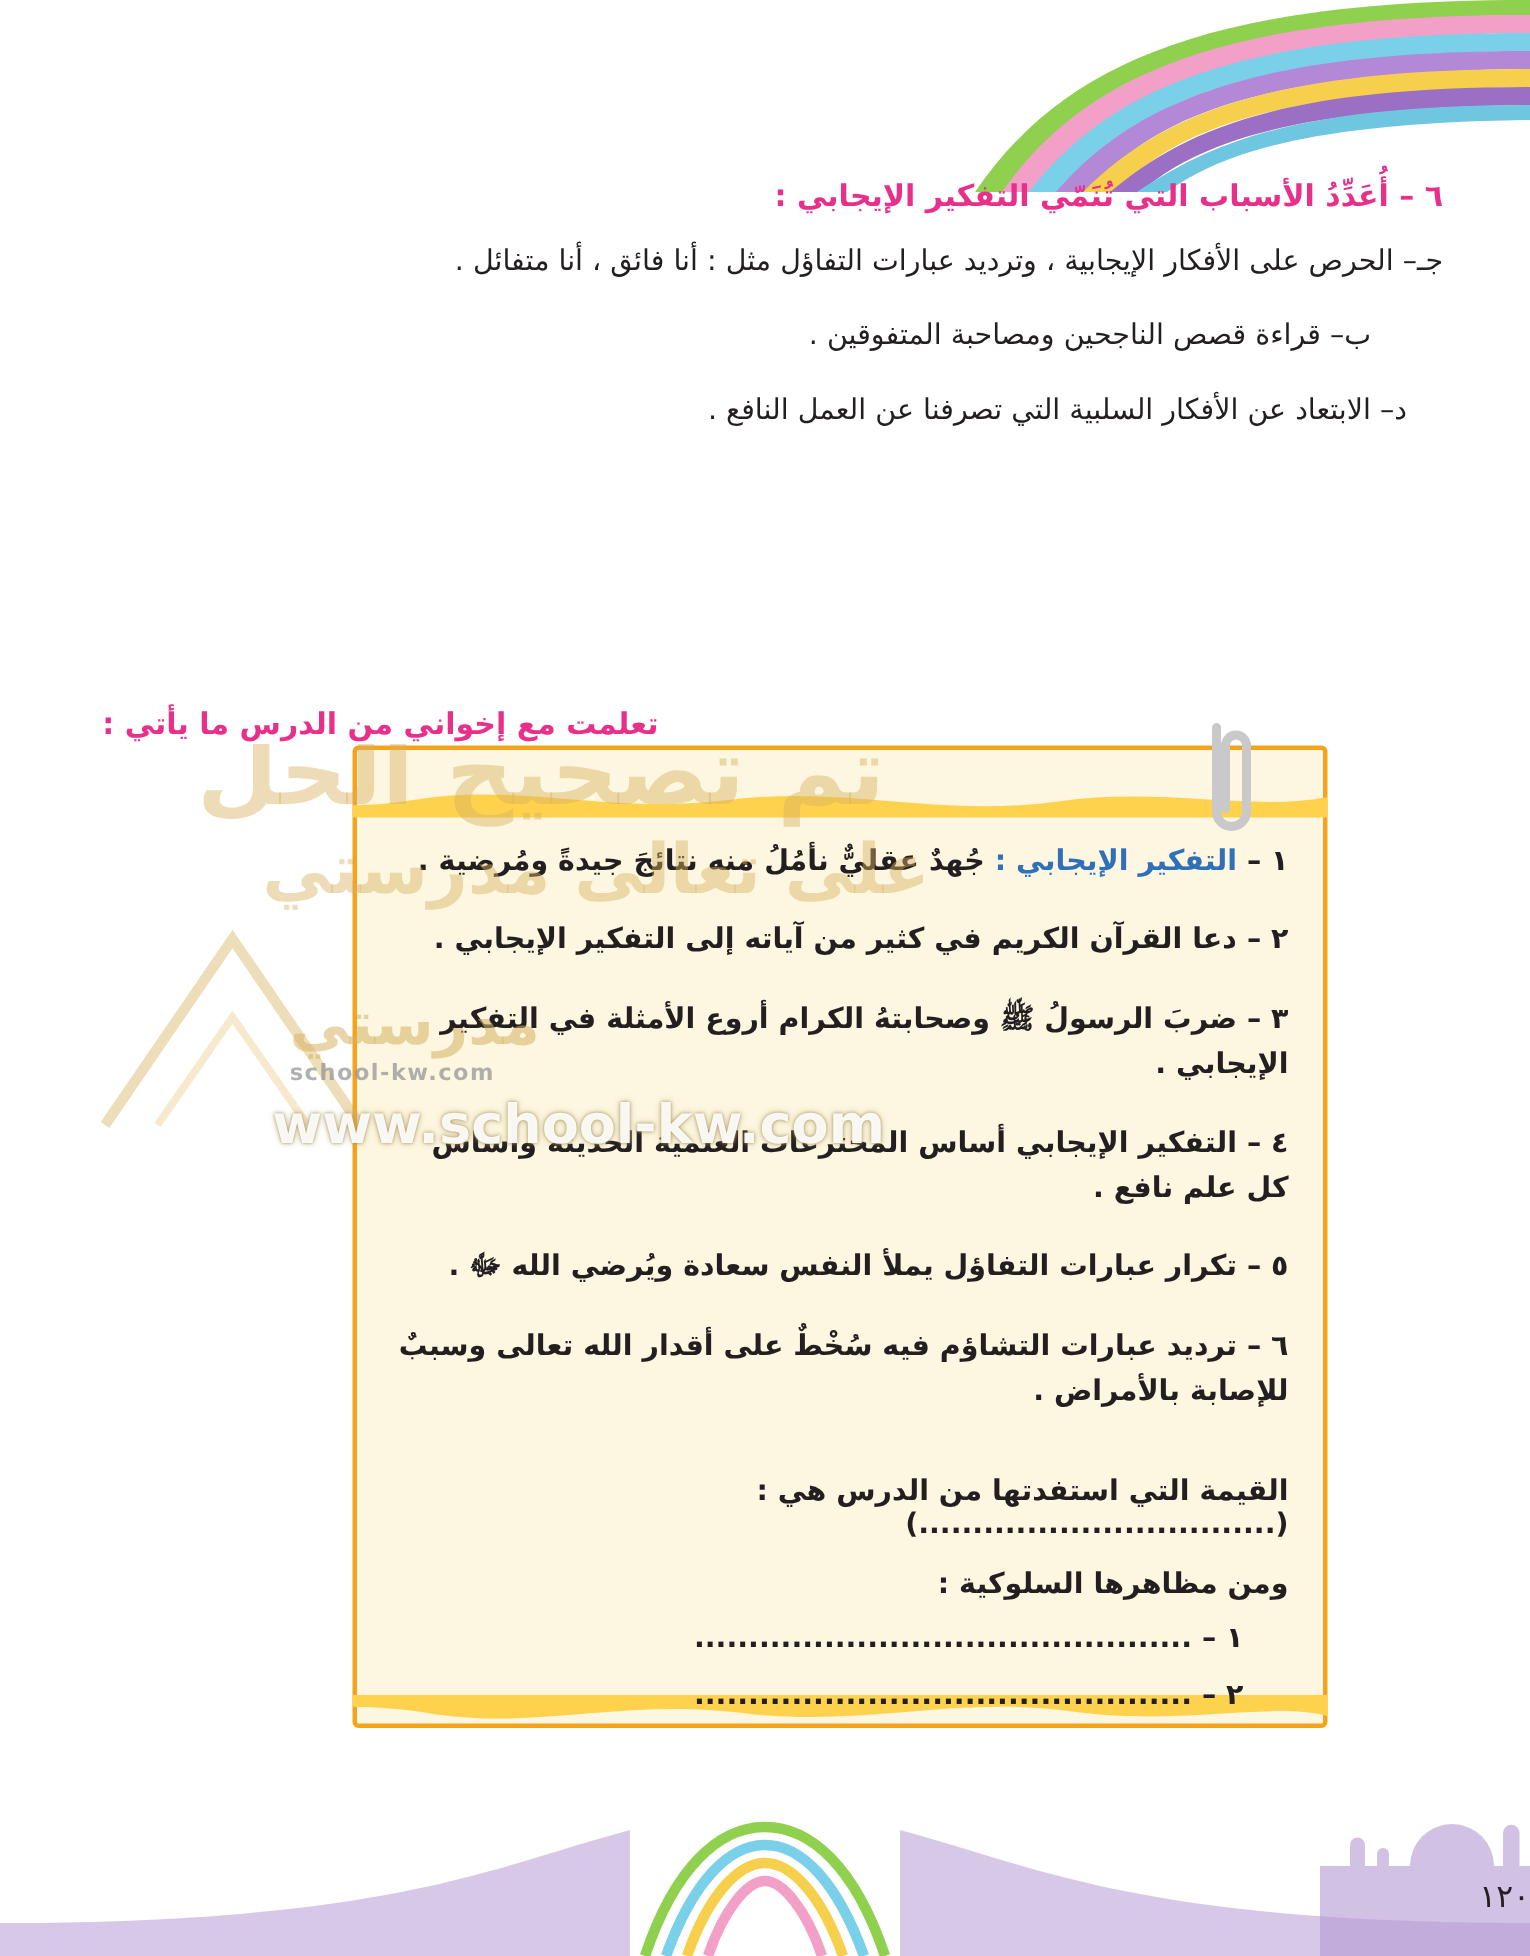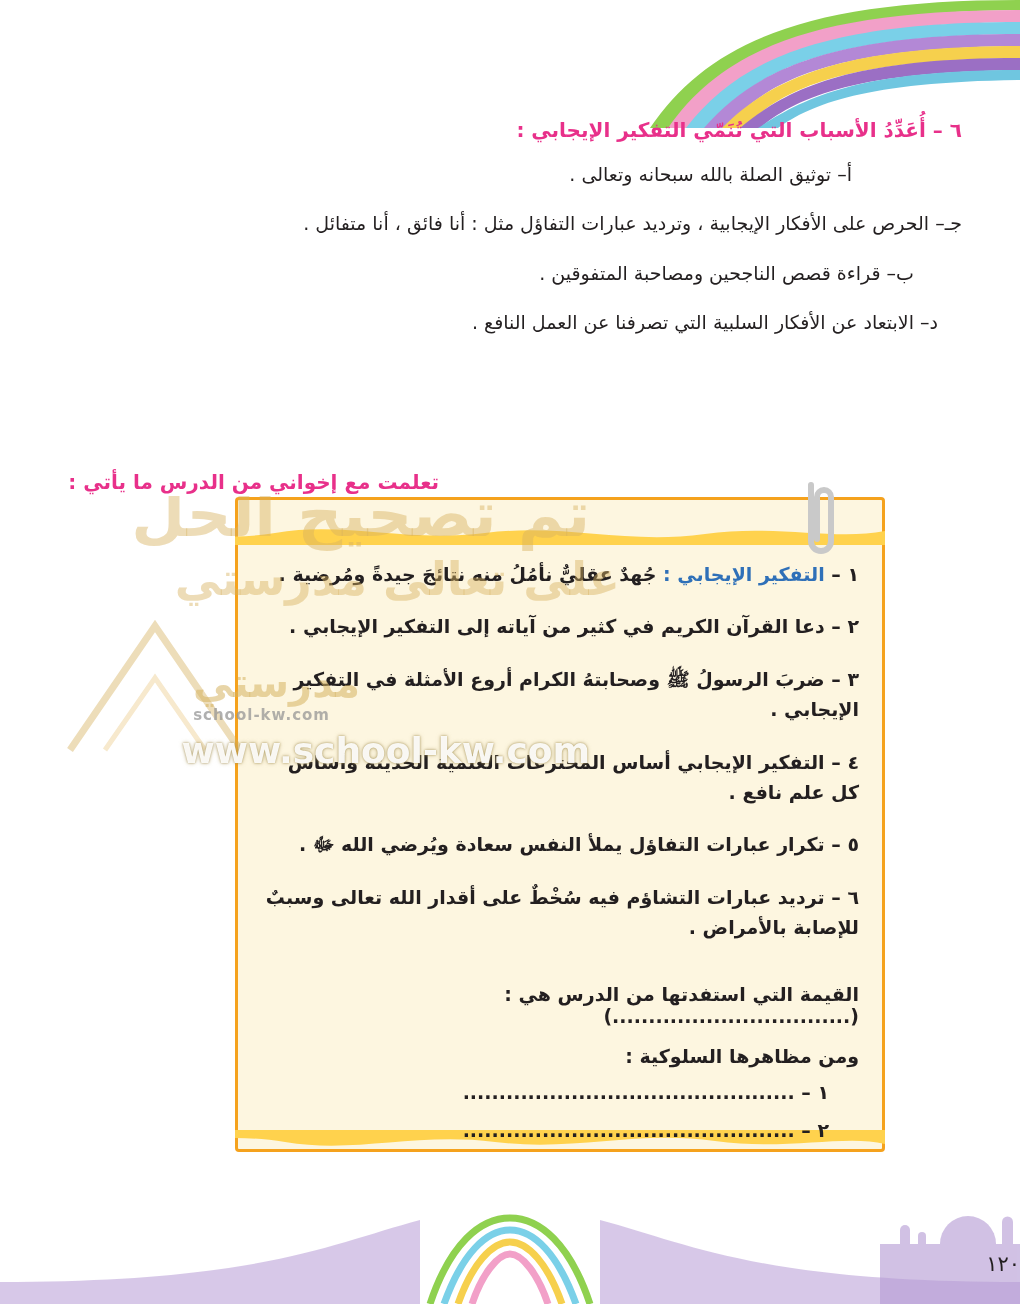--- a/index.html
+++ b/index.html
@@ -157,24 +157,20 @@
       <path d="M138,128 C184,98 238,70 400,70 L400,80 C246,82 192,104 158,128 Z" fill="#6fc6e0"></path>
     </svg>
   </div>
 
   <div class="exercise">
     <div class="exercise-title">
       <span>٦ –</span>
       <span>أُعَدِّدُ الأسباب التي تُنَمّي التفكير الإيجابي  :</span>
     </div>
 
-    <div class="ex-item ex-a">
-      <span class="lbl">أ–</span>
-      <span>توثيق الصلة بالله سبحانه وتعالى  .</span>
-    </div>
     <div class="ex-item ex-c">
       <span class="lbl">جـ–</span>
       <span>الحرص على الأفكار الإيجابية ، وترديد عبارات التفاؤل مثل  : أنا فائق ، أنا متفائل   .</span>
     </div>
     <div class="ex-item ex-b">
       <span class="lbl">ب–</span>
       <span>قراءة قصص الناجحين ومصاحبة المتفوقين  .</span>
     </div>
     <div class="ex-item ex-d">
       <span class="lbl">د–</span>

